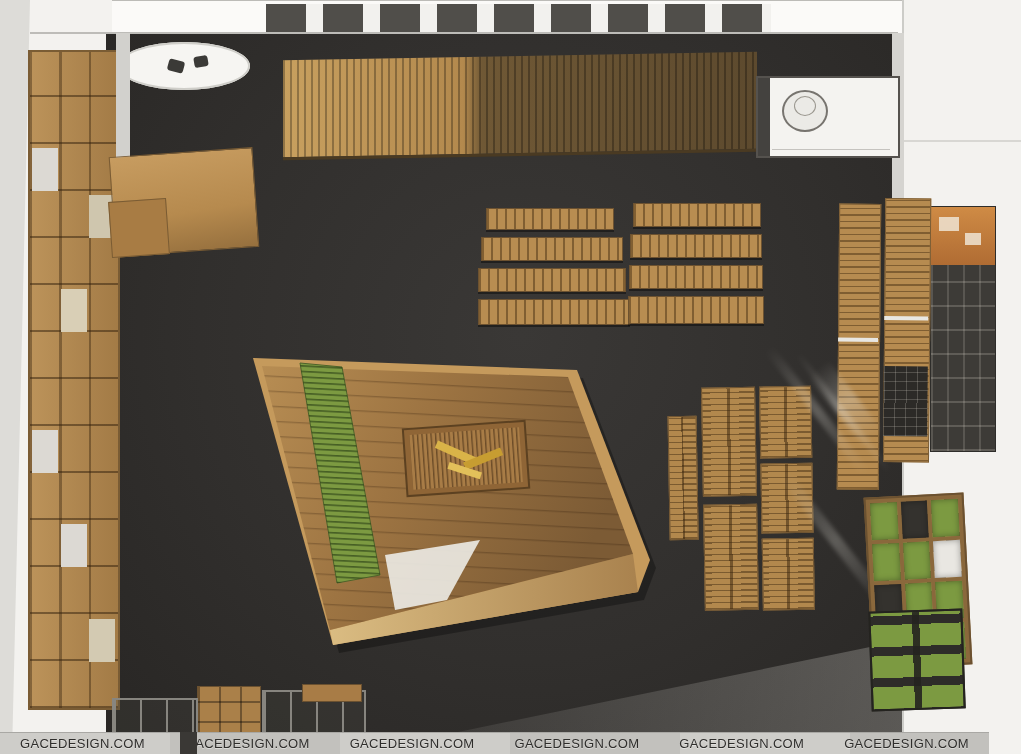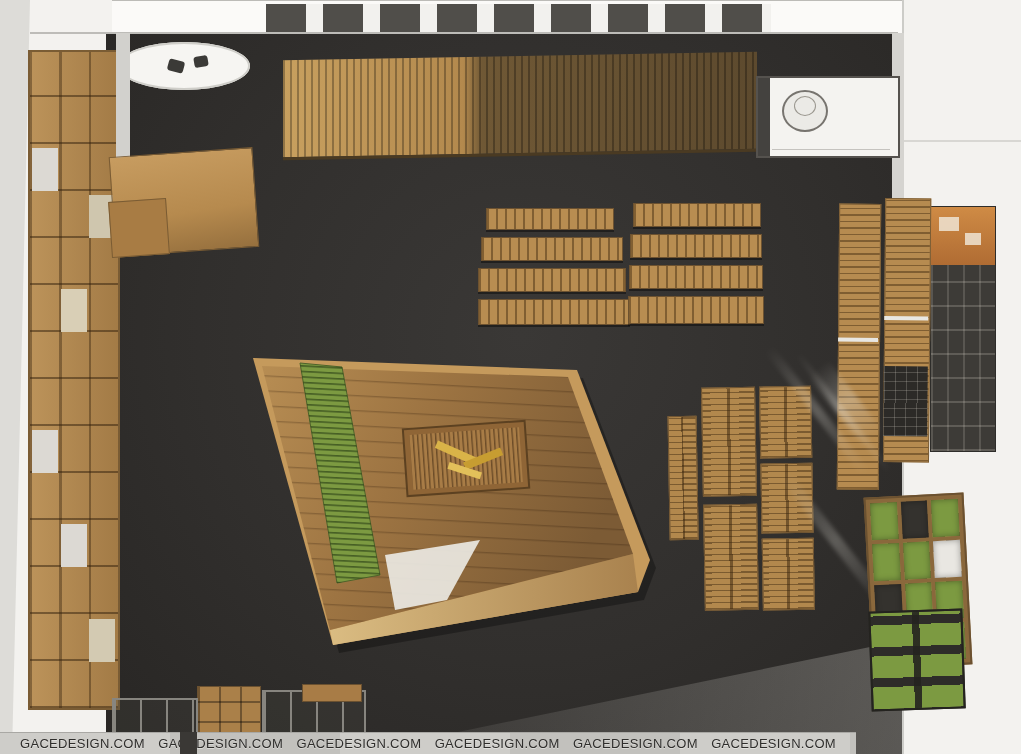--- a/index.html
+++ b/index.html
@@ -114,21 +114,21 @@
   
   .wood-box{left:197px;top:686px;width:62px;height:56px;background:#aa8049;border:1px solid #6b5130;
         background-image:
           repeating-linear-gradient(0deg, rgba(0,0,0,.35) 0 2px, transparent 2px 20px),
           repeating-linear-gradient(90deg, rgba(0,0,0,.35) 0 2px, transparent 2px 21px);}
   .outline-table{border:2px solid #87857f;background-color:rgba(70,68,64,.3);
         background-image:repeating-linear-gradient(90deg,#87857f 0 2px, transparent 2px 26px);}
   .wood-strip{left:302px;top:684px;width:58px;height:16px;background:#a87c46;border:1px solid #6b5130;}
 
   
-  .wm-strip{left:0;top:732px;width:856px;height:22px;box-sizing:border-box;
+  .wm-strip{left:0;top:732px;width:989px;height:22px;box-sizing:border-box;
         background-color:var(--watermark-bg,#c9c8c6);
         background-image:repeating-linear-gradient(90deg,#cecdc9 0 170px,#c2c1bd 170px 340px);
         border-top:1px solid #a9a8a4;display:flex;align-items:center;justify-content:space-between;
         padding:0 20px;font-size:13px;letter-spacing:.3px;color:var(--watermark-text,#2f2e2c);
         text-shadow:0 1px 0 rgba(255,255,255,.4);}
   .strip-dark{left:180px;top:732px;width:17px;height:22px;background:#3a3835;}
 </style>
 </head>
 <body>
 

